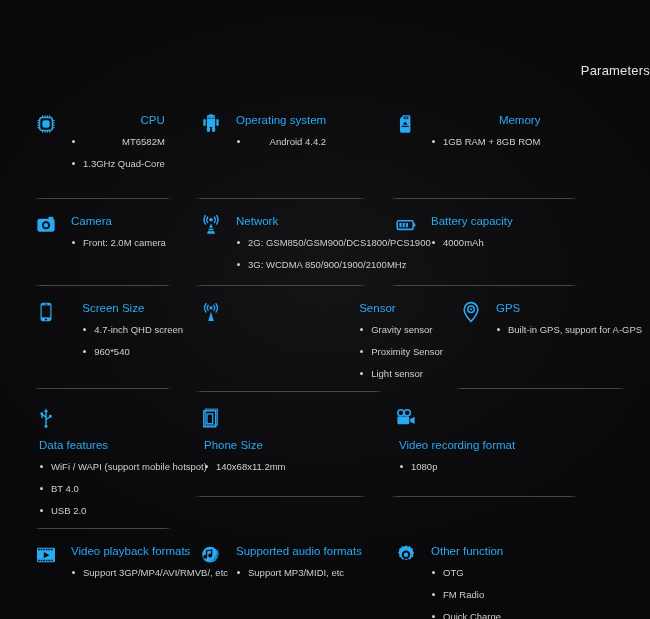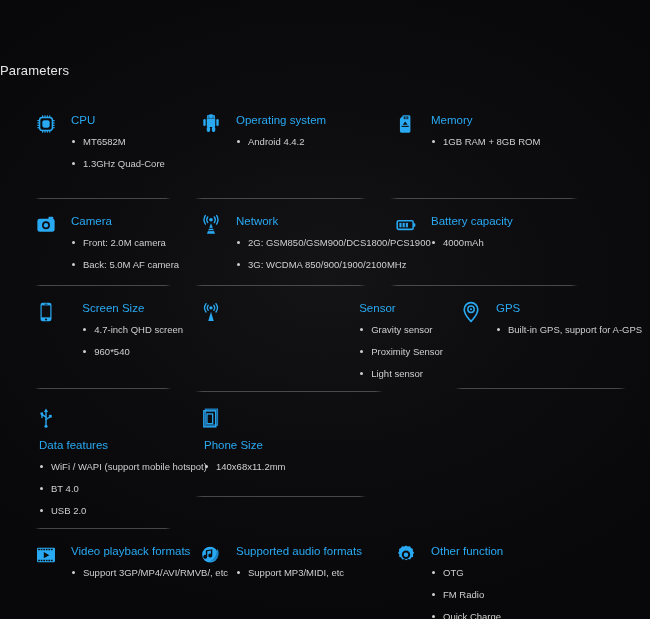--- a/index.html
+++ b/index.html
@@ -17,21 +17,21 @@
   }
   .page {
     width: 650px;
     height: 619px;
     background:
       radial-gradient(ellipse 70% 55% at 50% 45%, #141417 0%, #0d0d10 45%, #08080a 100%);
     position: relative;
     box-sizing: border-box;
   }
   .page-title {
-    text-align: left;
+    text-align: right;
     font-size: 13px;
     color: #e6e6e6;
     letter-spacing: .2px;
     padding-top: 63px;
     font-weight: 400;
   }
   .grid {
     margin-top: 20px;
     padding: 0 0 0 0;
   }
@@ -108,21 +108,21 @@
   .cell.c1 .divider { margin-left: 5px; margin-right: 12px; }
   .cell.c2 .divider { margin-left: 0px; margin-right: 12px; }
   .cell.c3 .divider { margin-left: 0px; margin-right: 60px; }
 
   .r1 .cellinner { min-height: 76px; }
   .r2 .cellinner { min-height: 62px; }
   .r3 .cellinner { min-height: 78px; justify-content: space-between; }
   .r4 .cellinner { min-height: 80px; flex-direction: column; }
   .r5 .cellinner { min-height: 78px; }
 
-  .r1 { margin-top: 0px; }
+  .r1 { margin-top: 0px; text-align: right; }
   svg { display: block; }
 </style>
 </head>
 <body>
 
 <div class="page">
 
   <div class="page-title">Parameters</div>
 
   <div class="grid">
@@ -226,21 +226,20 @@
               <rect x="2.6" y="5.2" width="18.8" height="14.2" rx="2.6" fill="#29a9f2"></rect>
               <circle cx="12" cy="12.3" r="4.3" fill="#0d0d10"></circle>
               <circle cx="12" cy="12.3" r="2.4" fill="#29a9f2"></circle>
               <rect x="14.6" y="3.0" width="5.4" height="2.6" rx="1" fill="#29a9f2"></rect>
             </svg>
           </div>
           <div class="body">
             <div class="sec-title">Camera</div>
             <ul class="items">
               <li>Front: 2.0M camera</li>
-              <li>Back: 5.0M AF camera</li>
             </ul>
           </div>
         </div>
         <div class="divider"></div>
       </div>
 
       <div class="cell c2">
         <div class="cellinner">
           <div class="icon-wrap">
             <svg width="22" height="22" viewBox="0 0 24 24">
@@ -401,20 +400,39 @@
           <div class="body">
             <div class="sec-title">Phone Size</div>
             <ul class="items">
               <li>140x68x11.2mm</li>
             </ul>
           </div>
         </div>
         <div class="divider"></div>
       </div>
 
+      <div class="cell c3">
+        <div class="cellinner">
+          <div class="icon-wrap">
+            <svg width="22" height="22" viewBox="0 0 24 24">
+              <circle cx="6.4" cy="6.4" r="3.4" fill="none" stroke="#29a9f2" stroke-width="1.6"></circle>
+              <circle cx="13.4" cy="6.4" r="3.4" fill="none" stroke="#29a9f2" stroke-width="1.6"></circle>
+              <rect x="2.6" y="10.4" width="13.0" height="8.4" rx="1.4" fill="#29a9f2"></rect>
+              <path d="M16.6 13.2l4.8-2.6v8.0l-4.8-2.6z" fill="#29a9f2"></path>
+            </svg>
+          </div>
+          <div class="body">
+            <div class="sec-title">Video recording format</div>
+            <ul class="items">
+              <li>1080p</li>
+            </ul>
+          </div>
+        </div>
+        <div class="divider"></div>
+      </div>
     </div>
 
     <div class="row r5">
       <div class="cell c1">
         <div class="cellinner">
           <div class="icon-wrap">
             <svg width="22" height="22" viewBox="0 0 24 24">
               <rect x="2.2" y="4.2" width="19.6" height="15.6" rx="1.2" fill="#29a9f2"></rect>
               <g fill="#0d0d10">
                 <rect x="3.4" y="5.2" width="1.9" height="1.6"></rect>

